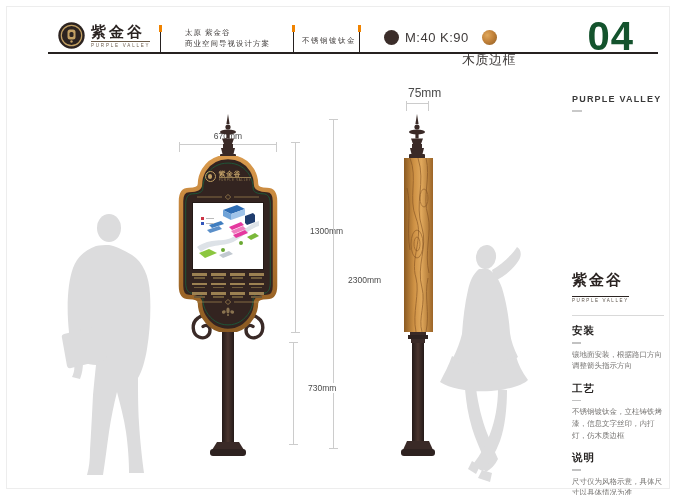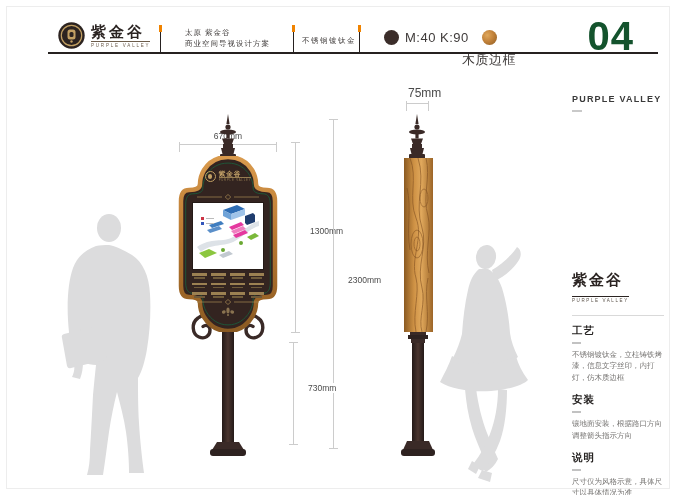--- a/index.html
+++ b/index.html
@@ -392,29 +392,29 @@
 
   <div class="pv-title">PURPLE VALLEY</div>
   <div class="pv-dash"></div>
 
   <div class="info-col">
     <div class="info-logo-cn">紫金谷</div>
     <span class="info-logo-en">PURPLE VALLEY</span>
     <div class="info-hr"></div>
 
     <div>
+      <div class="sec-h">安装</div>
+      <div class="sec-dash"></div>
+      <p class="sec-p">镶地面安装，根据路口方向调整箭头指示方向</p>
+    </div>
+
+    <div>
       <div class="sec-h">工艺</div>
       <div class="sec-dash"></div>
       <p class="sec-p">不锈钢镀钛金，立柱铸铁烤漆，信息文字丝印，内打灯，仿木质边框</p>
-    </div>
-
-    <div>
-      <div class="sec-h">安装</div>
-      <div class="sec-dash"></div>
-      <p class="sec-p">镶地面安装，根据路口方向调整箭头指示方向</p>
     </div>
 
     <div>
       <div class="sec-h">说明</div>
       <div class="sec-dash"></div>
       <p class="sec-p">尺寸仅为风格示意，具体尺寸以具体情况为准</p>
     </div>
 
     
   </div>

